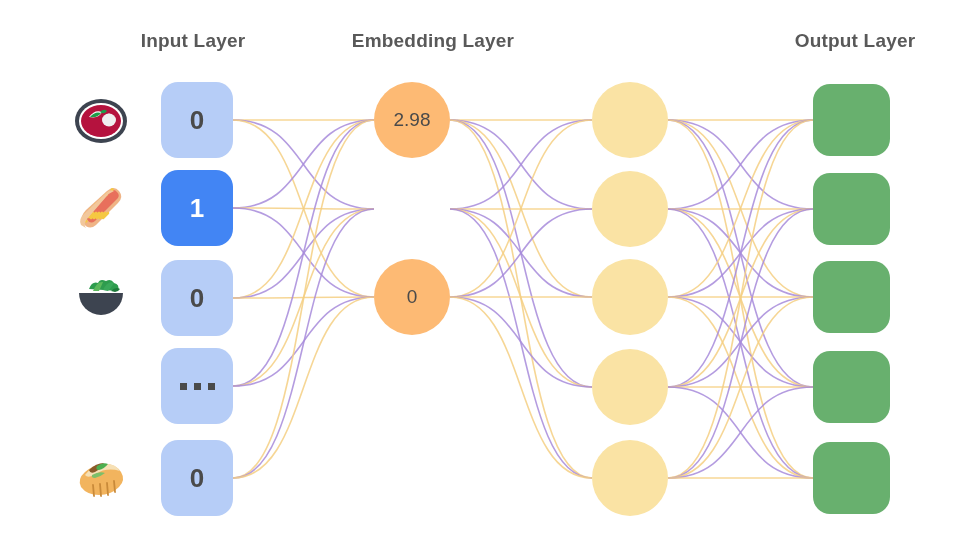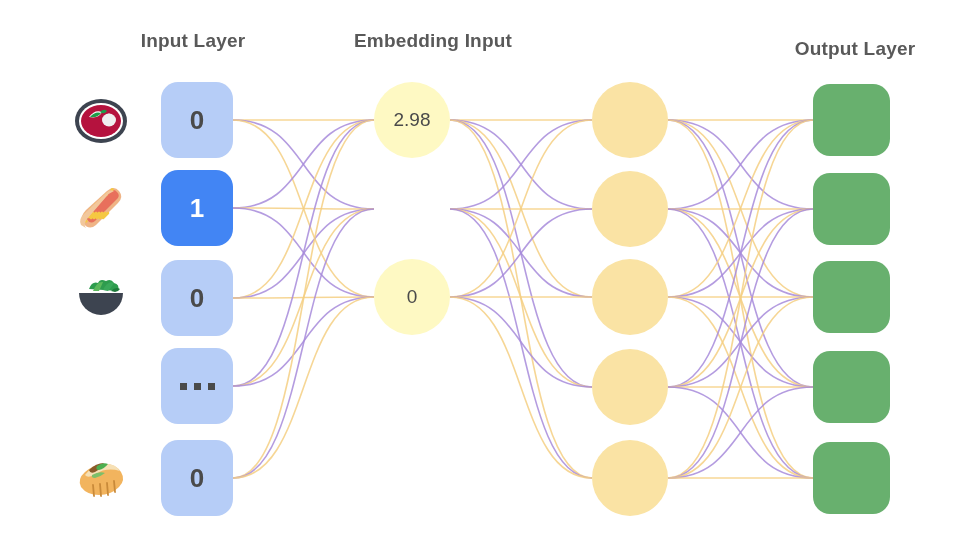--- a/index.html
+++ b/index.html
@@ -47,21 +47,21 @@
     font-size: 26px;
     font-weight: bold;
     color: #4a4a4a;
   }
   .input-box.active {
     background: #4285f4;
     color: #ffffff;
   }
   .emb-circle {
     border-radius: 50%;
-    background: #fef9c3;
+    background: #fdba74;
     font-size: 19px;
     font-weight: normal;
     color: #4a4a4a;
   }
   .hidden-circle {
     border-radius: 50%;
     background: #fae3a4;
   }
   .output-box {
     border-radius: 17px;
@@ -85,22 +85,22 @@
     height: 7px;
     background: #4a4a4a;
   }
 </style>
 </head>
 <body>
 
 <div id="canvas">
 
   <div class="layer-title" style="left:193px; top:30px;">Input Layer</div>
-  <div class="layer-title" style="left:433px; top:30px;">Embedding Input</div>
-  <div class="layer-title" style="left:855px; top:30px;margin-top:8px;">Output Layer</div>
+  <div class="layer-title" style="left:433px; top:30px;">Embedding Layer</div>
+  <div class="layer-title" style="left:855px; top:30px;">Output Layer</div>
 
   <svg id="edges" viewBox="0 0 960 540" xmlns="http://www.w3.org/2000/svg">
       <path d="M233 120 C310.55 120 296.45 120 374 120" fill="none" stroke="#f5cf83" stroke-width="1.6" stroke-opacity="0.85"></path>
       <path d="M233 120 C310.55 120 296.45 209 374 209" fill="none" stroke="#a78bda" stroke-width="1.6" stroke-opacity="0.85"></path>
       <path d="M233 120 C310.55 120 296.45 297 374 297" fill="none" stroke="#f5cf83" stroke-width="1.6" stroke-opacity="0.85"></path>
       <path d="M233 208 C310.55 208 296.45 120 374 120" fill="none" stroke="#a78bda" stroke-width="1.6" stroke-opacity="0.85"></path>
       <path d="M233 208 C310.55 208 296.45 209 374 209" fill="none" stroke="#f5cf83" stroke-width="1.6" stroke-opacity="0.85"></path>
       <path d="M233 208 C310.55 208 296.45 297 374 297" fill="none" stroke="#a78bda" stroke-width="1.6" stroke-opacity="0.85"></path>
       <path d="M233 298 C310.55 298 296.45 120 374 120" fill="none" stroke="#f5cf83" stroke-width="1.6" stroke-opacity="0.85"></path>
       <path d="M233 298 C310.55 298 296.45 209 374 209" fill="none" stroke="#a78bda" stroke-width="1.6" stroke-opacity="0.85"></path>

